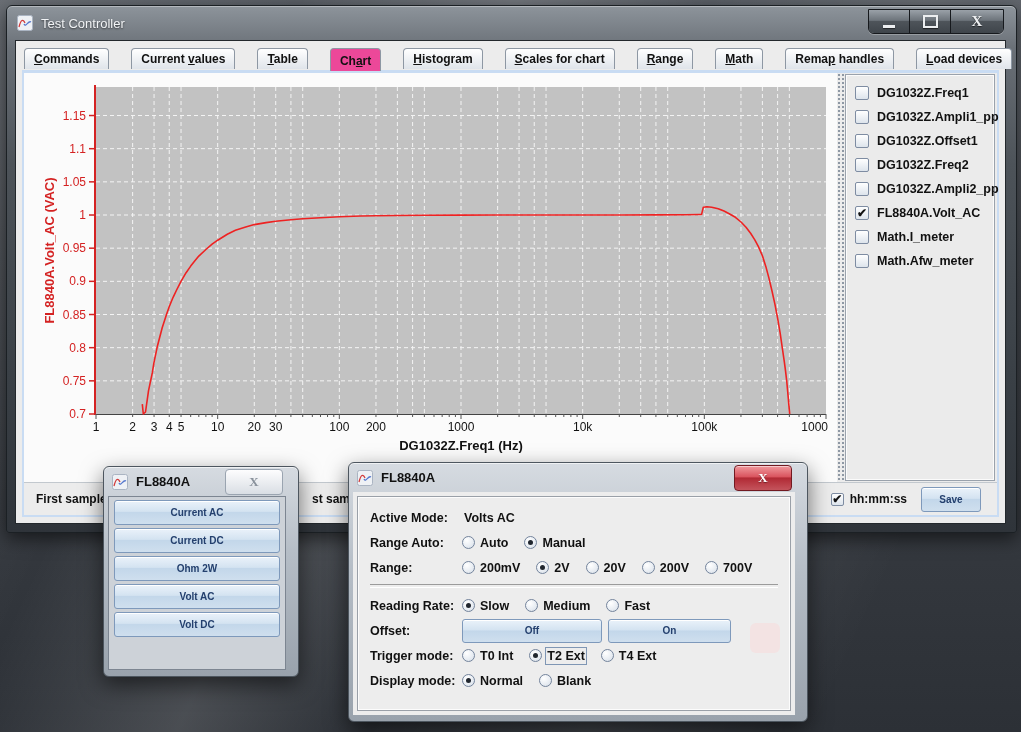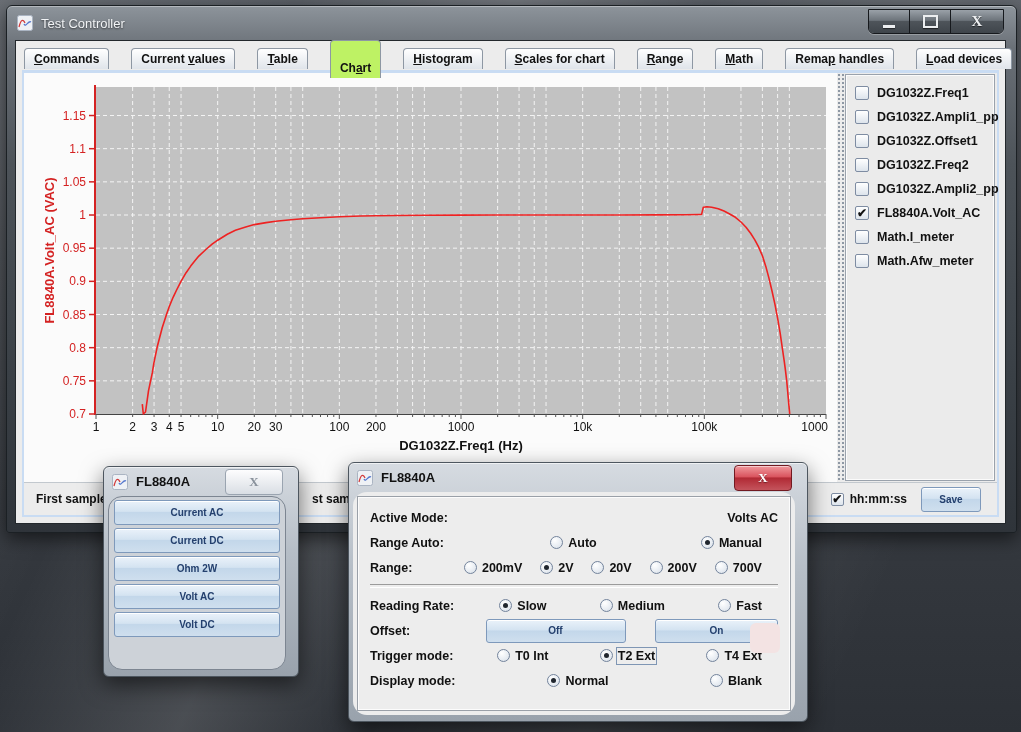--- a/index.html
+++ b/index.html
@@ -29,21 +29,21 @@
   .glyph-min{width:12px;height:3px;background:#eceef0;margin-top:9px;box-shadow:0 1px 1px rgba(0,0,0,.5);}
   .glyph-max{width:11px;height:9px;border:2px solid #eceef0;box-shadow:0 1px 1px rgba(0,0,0,.5);}
   .glyph-close{color:#eef0f2;font-weight:700;font-size:15px;font-family:"Liberation Serif",serif;text-shadow:0 1px 1px rgba(0,0,0,.6);}
   .win-content{position:absolute;left:8px;top:34px;width:991px;height:484px;background:#ececec;border:1px solid #23282c;
     display:flex;flex-direction:column;padding:5px 6px 6px 6px;box-sizing:border-box;}
   
   .tab-bar{display:flex;align-items:center;height:24px;padding-left:2px;position:relative;z-index:3;gap:20px;}
   .tab{font-size:12px;font-weight:700;color:#111;padding:3px 9px 3px 9px;margin-right:2px;
     background:linear-gradient(180deg,#ffffff,#dfe4ea);
     border:1px solid #8d97a3;border-bottom:none;border-radius:4px 4px 0 0;white-space:nowrap;cursor:default;}
-  .tab.sel{background:#bef264;padding-top:20px;position:relative;top:1px;}
+  .tab.sel{background:#ec4899;padding-top:5px;position:relative;top:1px;}
   .mn{text-decoration:underline;}
   
   .main-panel{flex:1;border:2px solid #c9dcf3;border-top:3px solid #c9dcf3;background:#ececec;display:flex;flex-direction:column;min-height:0;}
   .top-area{flex:1;display:flex;min-height:0;}
   .chart-panel{flex:1;background:#fbfbfb;position:relative;overflow:hidden;}
   .splitter{width:8px;background-color:#ececec;background-image:radial-gradient(circle,#8e98a4 1px,transparent 1.3px);background-size:4px 4px;cursor:col-resize;}
   .right-panel{width:150px;margin:1px 2px 1px 0;background:#ebebeb;border:1px solid #9aa2ac;box-shadow:inset 0 0 0 1px #fbfbfb;padding:6px 0 0 9px;box-sizing:border-box;}
   .series-item{display:flex;align-items:center;height:24px;cursor:default;}
   .cb{width:14px;height:14px;box-sizing:border-box;background:linear-gradient(180deg,#ffffff,#dde4ec);border:1px solid #7e8ca2;border-radius:2px;
       display:inline-flex;align-items:center;justify-content:center;font-size:12px;line-height:12px;font-weight:700;color:#111;flex:0 0 14px;}
@@ -65,31 +65,31 @@
     box-shadow:0 8px 22px rgba(0,0,0,0.55), inset 0 1px 0 rgba(255,255,255,0.6);
     padding:0 12px 4px 4px;box-sizing:border-box;}
   .dlg-title{height:29px;display:flex;align-items:center;padding:0 4px;position:relative;}
   .dlg-title-text{font-size:13px;font-weight:600;color:#111;margin-left:8px;}
   .dlg-close{position:absolute;right:3px;top:2px;width:56px;height:24px;border-radius:4px;
     display:flex;align-items:center;justify-content:center;font-weight:700;font-size:13px;
     font-family:"Liberation Serif",serif;cursor:default;}
   .dlg-close.inactive{background:linear-gradient(180deg,#fdfdfe,#d9dee4);border:1px solid #9aa4b0;color:#8a929c;}
   .dlg-close.active{background:linear-gradient(180deg,#f0999d 0%,#d9545e 45%,#b12a34 50%,#c4545c 100%);
     border:1px solid #721a21;color:#fff;text-shadow:0 1px 1px rgba(0,0,0,.4);box-shadow:inset 0 1px 0 rgba(255,255,255,.5);}
-  .dlg-body{background:#ededed;border:1px solid #7c8591;border-radius:14px;}
+  .dlg-body{background:#ededed;border:1px solid #7c8591;border-radius:0;}
   
   #dlg-selector{left:103px;top:466px;width:196px;height:211px;z-index:5;}
   #dlg-selector .dlg-body{height:174px;padding:3px 5px;box-sizing:border-box;background:#cdd2d8;}
   .mode-btn{display:block;width:100%;height:25px;margin:0 0 3px 0;}
   
   #dlg-settings{left:348px;top:462px;width:460px;height:260px;z-index:6;}
   #dlg-settings .dlg-body{height:223px;padding:4px;box-sizing:border-box;background:#ededed;border:none;}
   .settings-panel{height:100%;box-sizing:border-box;border:1px solid #9aa0a8;box-shadow:inset 0 0 0 1px #fcfcfc;
     padding:8px 12px 4px 12px;display:flex;flex-direction:column;position:relative;background:#ededed;}
-  .srow{display:flex;align-items:center;height:25px;font-size:12.5px;color:#111;justify-content:space-between;}
+  .srow{display:flex;align-items:center;height:25px;font-size:12.5px;color:#111;}
   .srow-label{font-weight:700;min-width:92px;flex:0 0 auto;}
   .srow-value{font-weight:700;margin-left:2px;}
   .radio-item{display:flex;align-items:center;margin-right:16px;}
   .rb{width:13px;height:13px;box-sizing:border-box;border-radius:50%;position:relative;flex:0 0 13px;
     background:radial-gradient(circle at 35% 30%,#ffffff 0%,#e7ecf2 60%,#d4dbe4 100%);border:1px solid #74849c;}
   .rb.sel::after{content:"";position:absolute;left:3px;top:3px;width:5px;height:5px;border-radius:50%;background:#20262e;}
   .radio-label{font-weight:700;margin-left:5px;white-space:nowrap;}
   .radio-label.focusbox{outline:1px solid #7f96b4;outline-offset:1px;}
   .sep{height:2px;border-top:1px solid #9b9b9b;border-bottom:1px solid #ffffff;margin:4px 0 5px 0;}
   .offset-btn{height:24px;}

